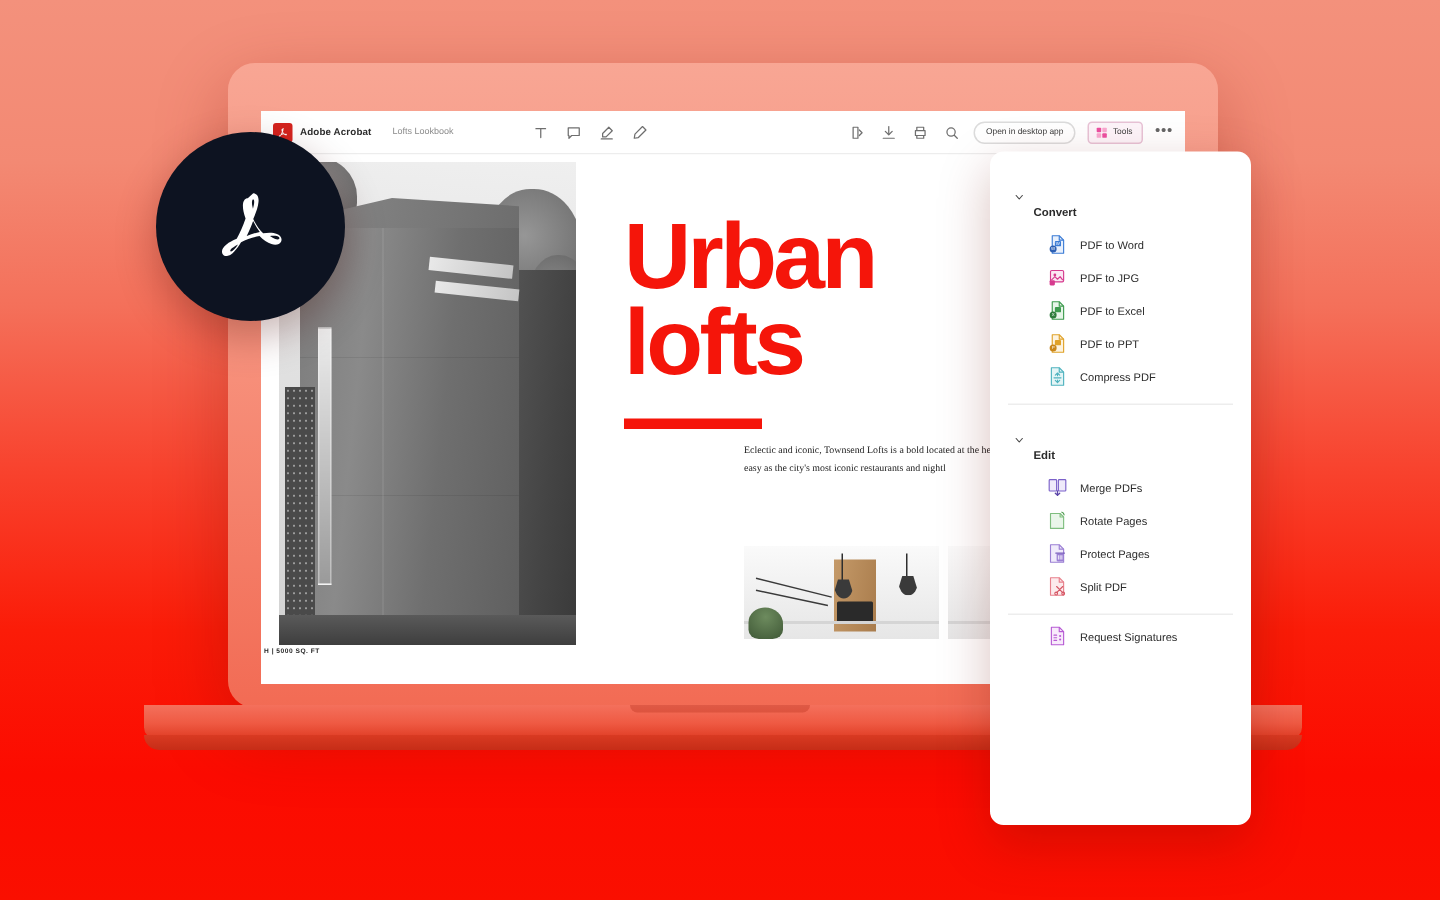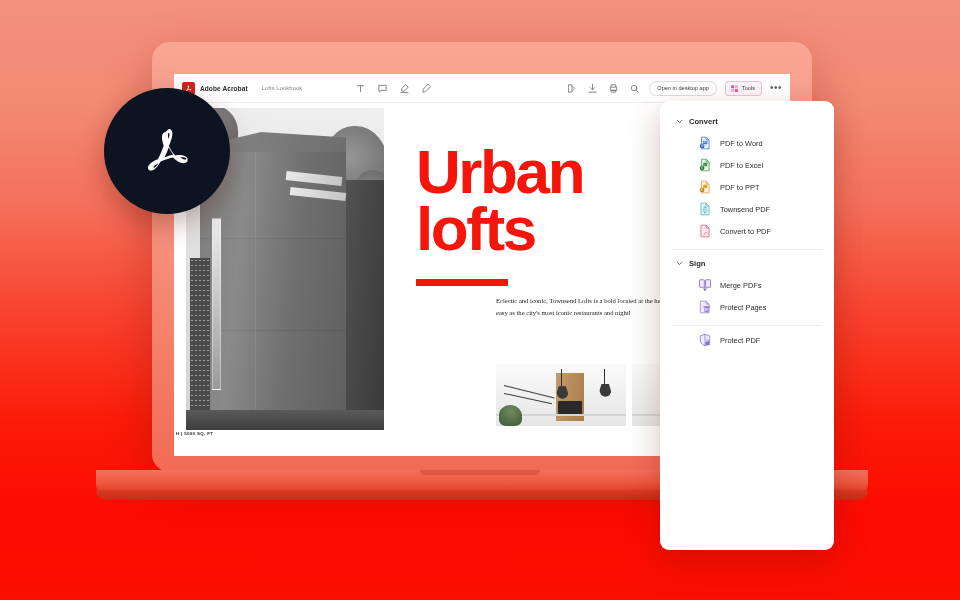--- a/index.html
+++ b/index.html
@@ -267,21 +267,21 @@
     border-radius: 9px;
     box-shadow: 0 12px 34px rgba(110,15,0,.26);
     padding: 10px 0 8px 0;
     overflow: hidden;
   }
   .grp-head {
     display:flex; align-items:center; gap:6px;
     padding: 6px 0 6px 16px;
   }
   .chev { width: 7px; height: 7px; display:block; color:#4A4A4A; }
-  .grp-title { font-size: 7.6px; font-weight: bold; color: #2A2A2A; }
+  .grp-title { font-size: 7.6px; font-weight: bold; color: #2A2A2A; margin-top: 20px; }
   .tool-row {
     display:flex; align-items:center; gap:8px;
     padding: 4px 0 4px 38px;
     min-height: 17px;
   }
   .tool-ico { width: 14px; height: 14px; flex: 0 0 14px; display:block; }
   .tool-label { font-size: 7.4px; color: #2B2B2B; white-space: nowrap; }
   .badge-desktop { width: 9px; height: 8px; display:block; margin-left: 4px; color:#707070; }
   .grp-div { height: 1px; background: #EDEDED; margin: 7px 12px 3px 12px; }
 </style>
@@ -444,20 +444,29 @@
         <path d="M6 2h8l5 5v15H6z" fill="#E8F0FC" stroke="#3A7BD5" stroke-width="1.3" stroke-linejoin="round"></path>
         <path d="M14 2v5h5" fill="none" stroke="#3A7BD5" stroke-width="1.3" stroke-linejoin="round"></path>
         <rect x="9" y="8" width="7" height="6" rx="1" fill="#3A7BD5"></rect>
         <text x="12.5" y="12.8" font-size="5" fill="#fff" text-anchor="middle" font-family="sans-serif">W</text>
         <circle cx="7" cy="17" r="4" fill="#2C5FB3"></circle>
         <text x="7" y="18.8" font-size="5" fill="#fff" text-anchor="middle" font-family="sans-serif">W</text>
       </svg>
       <span class="tool-label">PDF to Word</span>
     </div>
 
+    <div class="tool-row">
+      <svg class="tool-ico" viewBox="0 0 24 24">
+        <rect x="4" y="4" width="15" height="13" rx="1.5" fill="#FBE6F2" stroke="#D63A8E" stroke-width="1.3"></rect>
+        <circle cx="9" cy="9" r="1.6" fill="#D63A8E"></circle>
+        <path d="M5 15l4-4 3 3 3-3 3 4" fill="none" stroke="#D63A8E" stroke-width="1.3" stroke-linejoin="round"></path>
+        <rect x="3" y="15" width="6" height="6" rx="1.3" fill="#D63A8E"></rect>
+      </svg>
+      <span class="tool-label">PDF to JPG</span>
+    </div>
 
     <div class="tool-row">
       <svg class="tool-ico" viewBox="0 0 24 24">
         <path d="M6 2h8l5 5v15H6z" fill="#E7F5E9" stroke="#3E9B4F" stroke-width="1.3" stroke-linejoin="round"></path>
         <path d="M14 2v5h5" fill="none" stroke="#3E9B4F" stroke-width="1.3" stroke-linejoin="round"></path>
         <rect x="9" y="8" width="7" height="6" rx="1" fill="#3E9B4F"></rect>
         <circle cx="7" cy="17" r="4" fill="#2E7C3C"></circle>
         <text x="7" y="18.8" font-size="5" fill="#fff" text-anchor="middle" font-family="sans-serif">X</text>
       </svg>
       <span class="tool-label">PDF to Excel</span>
@@ -474,73 +483,84 @@
       <span class="tool-label">PDF to PPT</span>
     </div>
 
     <div class="tool-row">
       <svg class="tool-ico" viewBox="0 0 24 24">
         <path d="M5 2h9l5 5v15H5z" fill="#E4F5F6" stroke="#4FB3BF" stroke-width="1.3" stroke-linejoin="round"></path>
         <path d="M14 2v5h5" fill="none" stroke="#4FB3BF" stroke-width="1.3" stroke-linejoin="round"></path>
         <path d="M12 8v3M12 16v3M9.5 10.5L12 8l2.5 2.5M9.5 16.5L12 19l2.5-2.5" fill="none" stroke="#4FB3BF" stroke-width="1.3" stroke-linecap="round" stroke-linejoin="round"></path>
         <path d="M8 13.5h8" stroke="#4FB3BF" stroke-width="1.3" stroke-linecap="round"></path>
       </svg>
-      <span class="tool-label">Townsend PDF</span>
-    </div>
-
-    <div class="tool-row">
-      <svg class="tool-ico" viewBox="0 0 24 24">
-        <path d="M5 2h9l5 5v15H5z" fill="#FCE9EC" stroke="#E05A6B" stroke-width="1.3" stroke-linejoin="round"></path>
-        <path d="M14 2v5h5" fill="none" stroke="#E05A6B" stroke-width="1.3" stroke-linejoin="round"></path>
-        <path d="M12 10.5c1.3 0 1.3 6.5-1.3 7.3-1 .3-1.2-.7-.3-1.3 1.6-1.1 5-2 6.3-1.4.9.4.4 1.3-.6 1-1.6-.5-3.3-2.3-4.1-5.6z" fill="#E05A6B"></path>
-      </svg>
-      <span class="tool-label">Convert to PDF</span>
-    </div>
+      <span class="tool-label">Compress PDF</span>
+    </div>
+
 
     <div class="grp-div"></div>
 
     <div class="grp-head">
       <svg class="chev" viewBox="0 0 24 24" fill="none" stroke="currentColor" stroke-width="2.6" stroke-linecap="round" stroke-linejoin="round">
           <path d="M5 8l7 8 7-8"></path>
         </svg>
-      <span class="grp-title">Sign</span>
+      <span class="grp-title">Edit</span>
     </div>
 
     <div class="tool-row">
       <svg class="tool-ico" viewBox="0 0 24 24">
         <rect x="2.5" y="3" width="8.5" height="13" rx="1" fill="#EFEAFA" stroke="#7B61C9" stroke-width="1.3"></rect>
         <rect x="13" y="3" width="8.5" height="13" rx="1" fill="#EFEAFA" stroke="#7B61C9" stroke-width="1.3"></rect>
         <path d="M12 16v5M9.5 18.5L12 21l2.5-2.5" fill="none" stroke="#5B46A8" stroke-width="1.5" stroke-linecap="round" stroke-linejoin="round"></path>
       </svg>
       <span class="tool-label">Merge PDFs</span>
     </div>
 
 
+    <div class="tool-row">
+      <svg class="tool-ico" viewBox="0 0 24 24">
+        <path d="M4 4h11l4 4v13H4z" fill="#EAF6EA" stroke="#7FBE7F" stroke-width="1.3" stroke-linejoin="round"></path>
+        <path d="M15 4v4h4" fill="none" stroke="#7FBE7F" stroke-width="1.3" stroke-linejoin="round"></path>
+        <path d="M17 2.5a3.5 3.5 0 012.5 3" fill="none" stroke="#4E9B4E" stroke-width="1.3" stroke-linecap="round"></path>
+      </svg>
+      <span class="tool-label">Rotate Pages</span>
+    </div>
 
     <div class="tool-row">
       <svg class="tool-ico" viewBox="0 0 24 24">
         <path d="M4 2h10l5 5v15H4z" fill="#F0EBFB" stroke="#9B7FD4" stroke-width="1.3" stroke-linejoin="round"></path>
         <path d="M14 2v5h5" fill="none" stroke="#9B7FD4" stroke-width="1.3" stroke-linejoin="round"></path>
         <rect x="11" y="12" width="8" height="9" rx="1.2" fill="#9B7FD4"></rect>
         <path d="M13 14.5v4M15 14.5v4M17 14.5v4" stroke="#fff" stroke-width="1" stroke-linecap="round"></path>
         <path d="M10 11.5h10" stroke="#7A5FBC" stroke-width="1.3" stroke-linecap="round"></path>
       </svg>
       <span class="tool-label">Protect Pages</span>
     </div>
 
+    <div class="tool-row">
+      <svg class="tool-ico" viewBox="0 0 24 24">
+        <path d="M4 2h10l5 5v15H4z" fill="#FCEAEC" stroke="#E8808C" stroke-width="1.3" stroke-linejoin="round"></path>
+        <path d="M14 2v5h5" fill="none" stroke="#E8808C" stroke-width="1.3" stroke-linejoin="round"></path>
+        <path d="M11 12l7 7M18 12l-7 7" stroke="#D45664" stroke-width="1.3" stroke-linecap="round"></path>
+        <circle cx="10.5" cy="20" r="1.6" fill="none" stroke="#D45664" stroke-width="1.2"></circle>
+        <circle cx="18.5" cy="20" r="1.6" fill="none" stroke="#D45664" stroke-width="1.2"></circle>
+      </svg>
+      <span class="tool-label">Split PDF</span>
+    </div>
 
     <div class="grp-div"></div>
 
 
 
-
-    <div class="tool-row">
-      <svg class="tool-ico" viewBox="0 0 24 24">
-        <path d="M12 2l8 3v7c0 5-3.5 8.5-8 10-4.5-1.5-8-5-8-10V5z" fill="#EFEDFB" stroke="#7B6FD4" stroke-width="1.3" stroke-linejoin="round"></path>
-        <path d="M12 2v20" stroke="#7B6FD4" stroke-width="1.2"></path>
-        <rect x="13" y="15" width="7" height="6" rx="1.2" fill="#7B6FD4"></rect>
-        <path d="M15 15v-1.6a1.6 1.6 0 013.2 0V15" fill="none" stroke="#7B6FD4" stroke-width="1.2"></path>
-      </svg>
-      <span class="tool-label">Protect PDF</span>
-    </div>
+    <div class="tool-row">
+      <svg class="tool-ico" viewBox="0 0 24 24">
+        <path d="M5 2h9l5 5v15H5z" fill="#F8EAFB" stroke="#B75BD4" stroke-width="1.3" stroke-linejoin="round"></path>
+        <path d="M14 2v5h5" fill="none" stroke="#B75BD4" stroke-width="1.3" stroke-linejoin="round"></path>
+        <path d="M8 11h3M8 14h3M8 17h3" stroke="#B75BD4" stroke-width="1.3" stroke-linecap="round"></path>
+        <circle cx="15" cy="12" r="1.2" fill="#B75BD4"></circle>
+        <circle cx="15" cy="16" r="1.2" fill="#B75BD4"></circle>
+      </svg>
+      <span class="tool-label">Request Signatures</span>
+    </div>
+
 
   </div>
 </div>
 
 </body></html>

